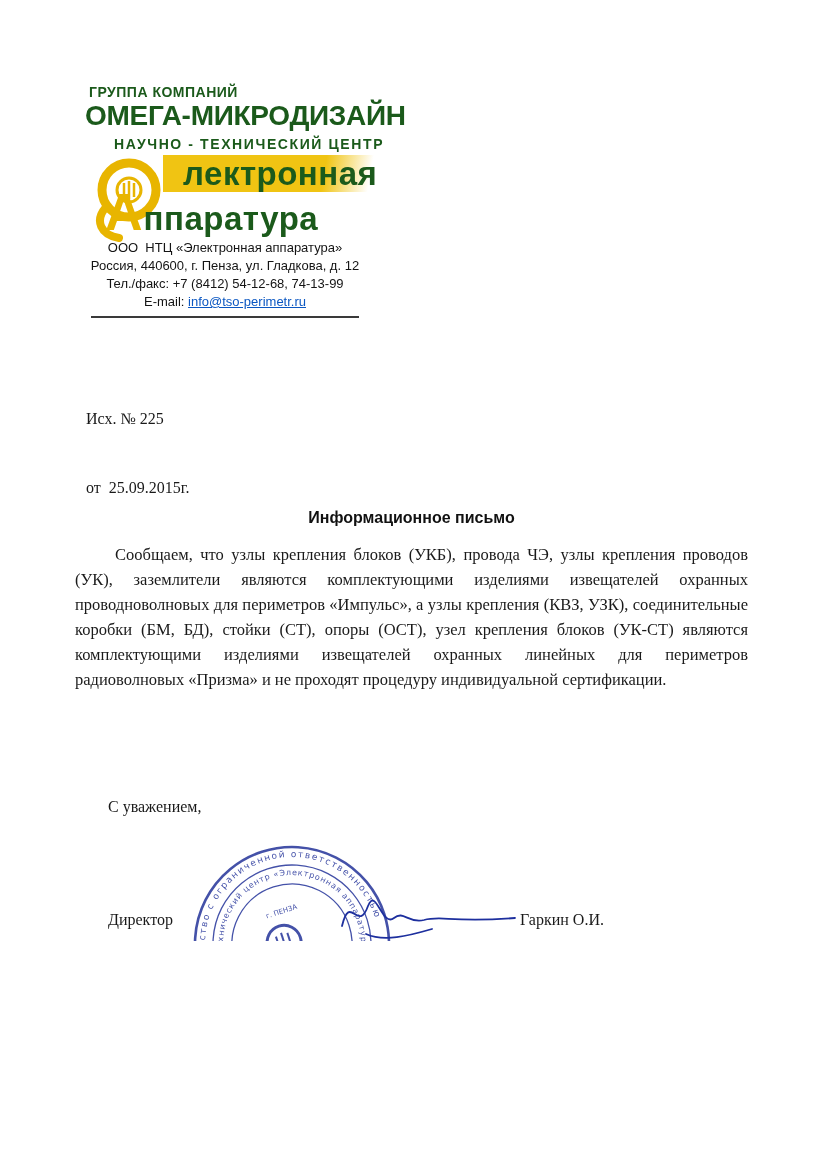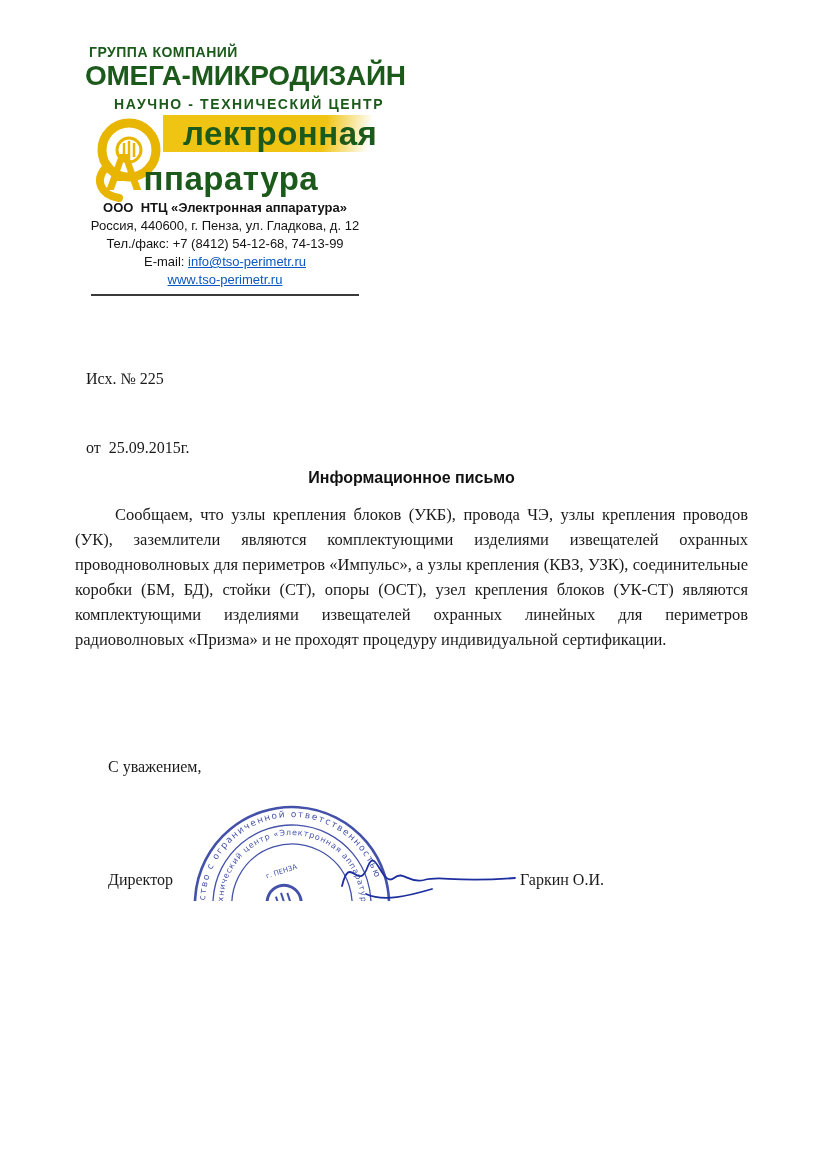--- a/index.html
+++ b/index.html
@@ -1,18 +1,18 @@
 <!DOCTYPE html>
 <html><head>
 <meta charset="utf-8">
 <style>
   html,body{margin:0;padding:0;background:#ffffff;}
   .page{
     position:relative; width:823px; height:901px; background:#fff;
-    font-family:"Liberation Serif", serif; color:#1a1a1a; overflow:hidden;
+    font-family:"Liberation Serif", serif; color:#1a1a1a; overflow:hidden;margin-top:40px;
   }
 
   
   .brand-caption{position:absolute; left:89px; top:44px;
     font:bold 14px/16px "Liberation Sans", sans-serif; color:#1b5a1b; letter-spacing:.5px;}
   .brand-name{position:absolute; left:85px; top:60px;
     font:800 28px/32px "Liberation Sans", sans-serif; color:#1b5a1b; letter-spacing:-.3px;}
   .brand-sub{position:absolute; left:88px; top:96px;
     font:bold 14px/16px "Liberation Sans", sans-serif; color:#1b5a1b; letter-spacing:1.6px;padding-left:26px;}
 
@@ -20,21 +20,21 @@
   .logo-emblem{position:absolute; left:0; top:0;}
   .logo-text{position:absolute; left:78px; top:2px;}
   .logo-word{font:800 33px/36px "Liberation Sans", sans-serif; color:#1b5a1b; letter-spacing:.5px;}
   .logo-l1 .hl{background:linear-gradient(100deg,#f0c413 0%,#f0c413 70%,rgba(240,196,19,0) 90%);
     padding:0 14px 0 20px;}
   .logo-l2{display:flex; align-items:baseline; margin-left:-58px; margin-top:-2px;}
   .logo-a{font:800 52px/44px "Liberation Sans", sans-serif; color:#e8b500; margin-right:1px;}
 
   .contact{position:absolute; left:75px; top:199px; width:300px; text-align:center;
     font:13px/18px "Liberation Sans", sans-serif; color:#141414;}
-  .contact .org{font-weight:bold; white-space:pre;}
+  .contact .org{font-weight:normal; white-space:pre;}
   .link{color:#0b57c2; text-decoration:underline; cursor:pointer;}
   .contact .rule{width:268px; margin:5px auto 0; border-top:2px solid #3a3a3a; height:0;}
 
   
   .ref{position:absolute; left:86px; top:321px; font:16px/23px "Liberation Serif", serif; white-space:pre;}
   .title{position:absolute; left:0; right:0; top:468px; margin:0; text-align:center;
     font:bold 16px/20px "Liberation Sans", sans-serif; color:#111;}
   .body-text{position:absolute; left:75px; top:502px; width:673px; margin:0;
     font:16.5px/25px "Liberation Serif", serif; text-align:justify; text-indent:40px;}
   .closing{position:absolute; left:108px; top:757px; font:16px/20px "Liberation Serif", serif;}
@@ -86,21 +86,20 @@
         <span class="logo-word">ппаратура</span>
       </div>
     </div>
   </div>
 
   <div class="contact">
     <div class="org">ООО  НТЦ «Электронная аппаратура»</div>
     <div>Россия, 440600, г. Пенза, ул. Гладкова, д. 12</div>
     <div>Тел./факс: +7 (8412) 54-12-68, 74-13-99</div>
     <div><span>E-mail: </span><a class="link" href="#">info@tso-perimetr.ru</a></div>
-    <div><a class="link" href="#">www.tso-perimetr.ru</a></div>
     <div class="rule"></div>
   </div>
 
   <div class="ref">
     <div>Исх. № 225</div>
     <div>от  25.09.2015г.</div>
   </div>
 
   <h1 class="title">Информационное письмо</h1>
   <p class="body-text">Сообщаем, что узлы крепления блоков (УКБ), провода ЧЭ, узлы крепления проводов (УК), заземлители являются комплектующими изделиями извещателей охранных проводноволновых для периметров «Импульс», а узлы крепления (КВЗ, УЗК), соединительные коробки (БМ, БД), стойки (СТ), опоры (ОСТ), узел крепления блоков (УК-СТ) являются комплектующими изделиями извещателей охранных линейных для периметров радиоволновых «Призма» и не проходят процедуру индивидуальной сертификации.</p>

